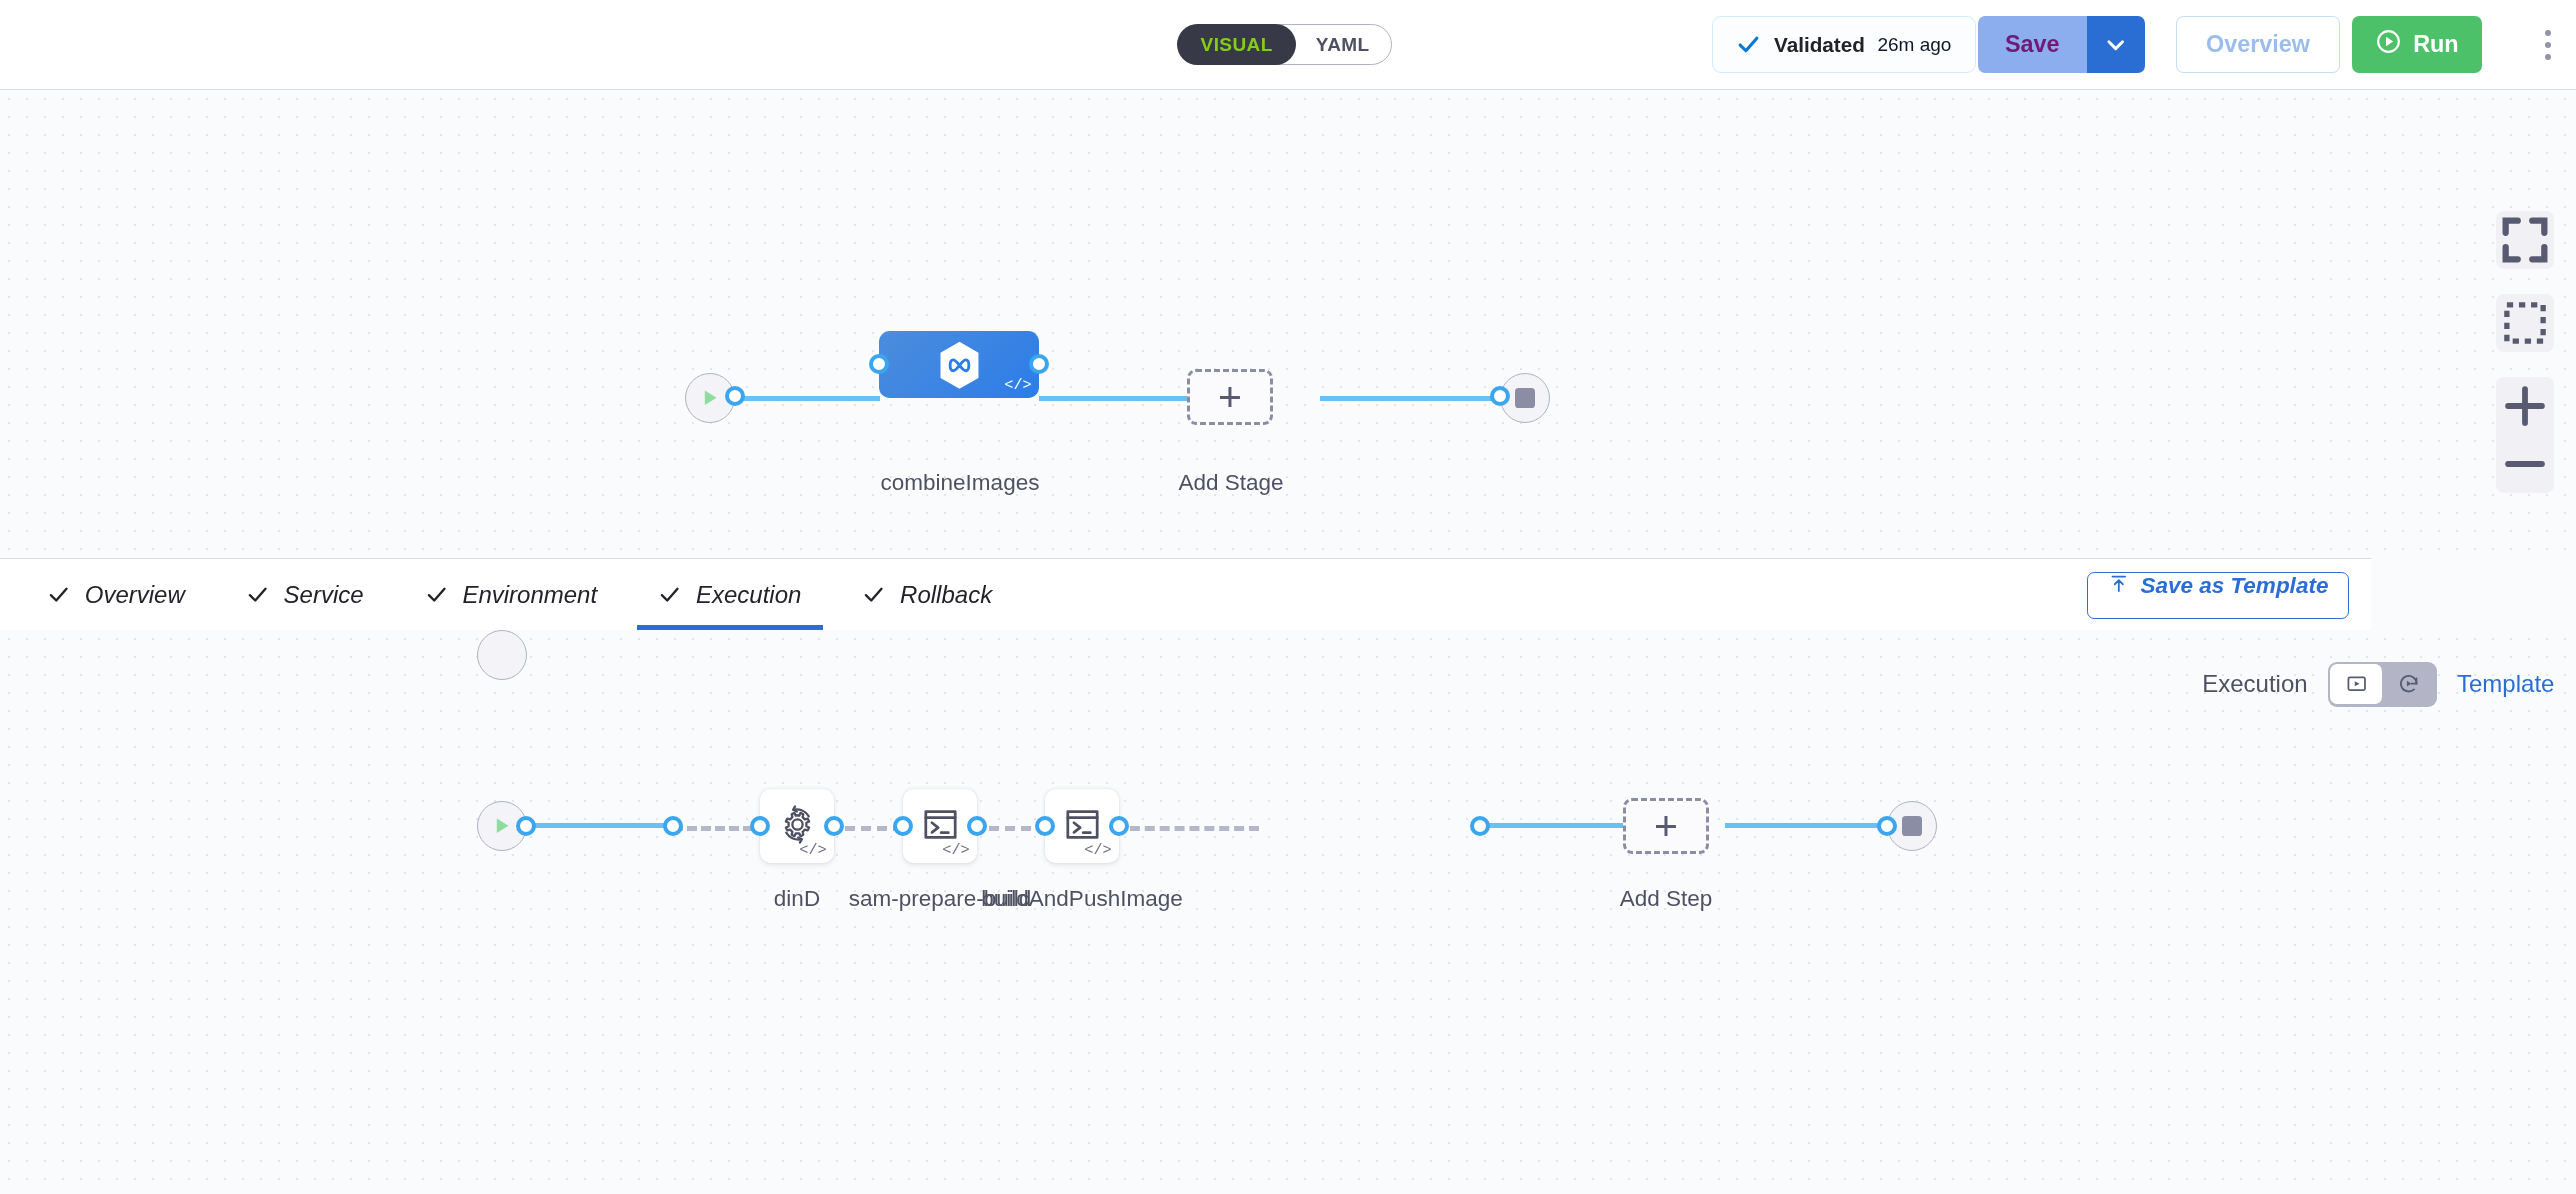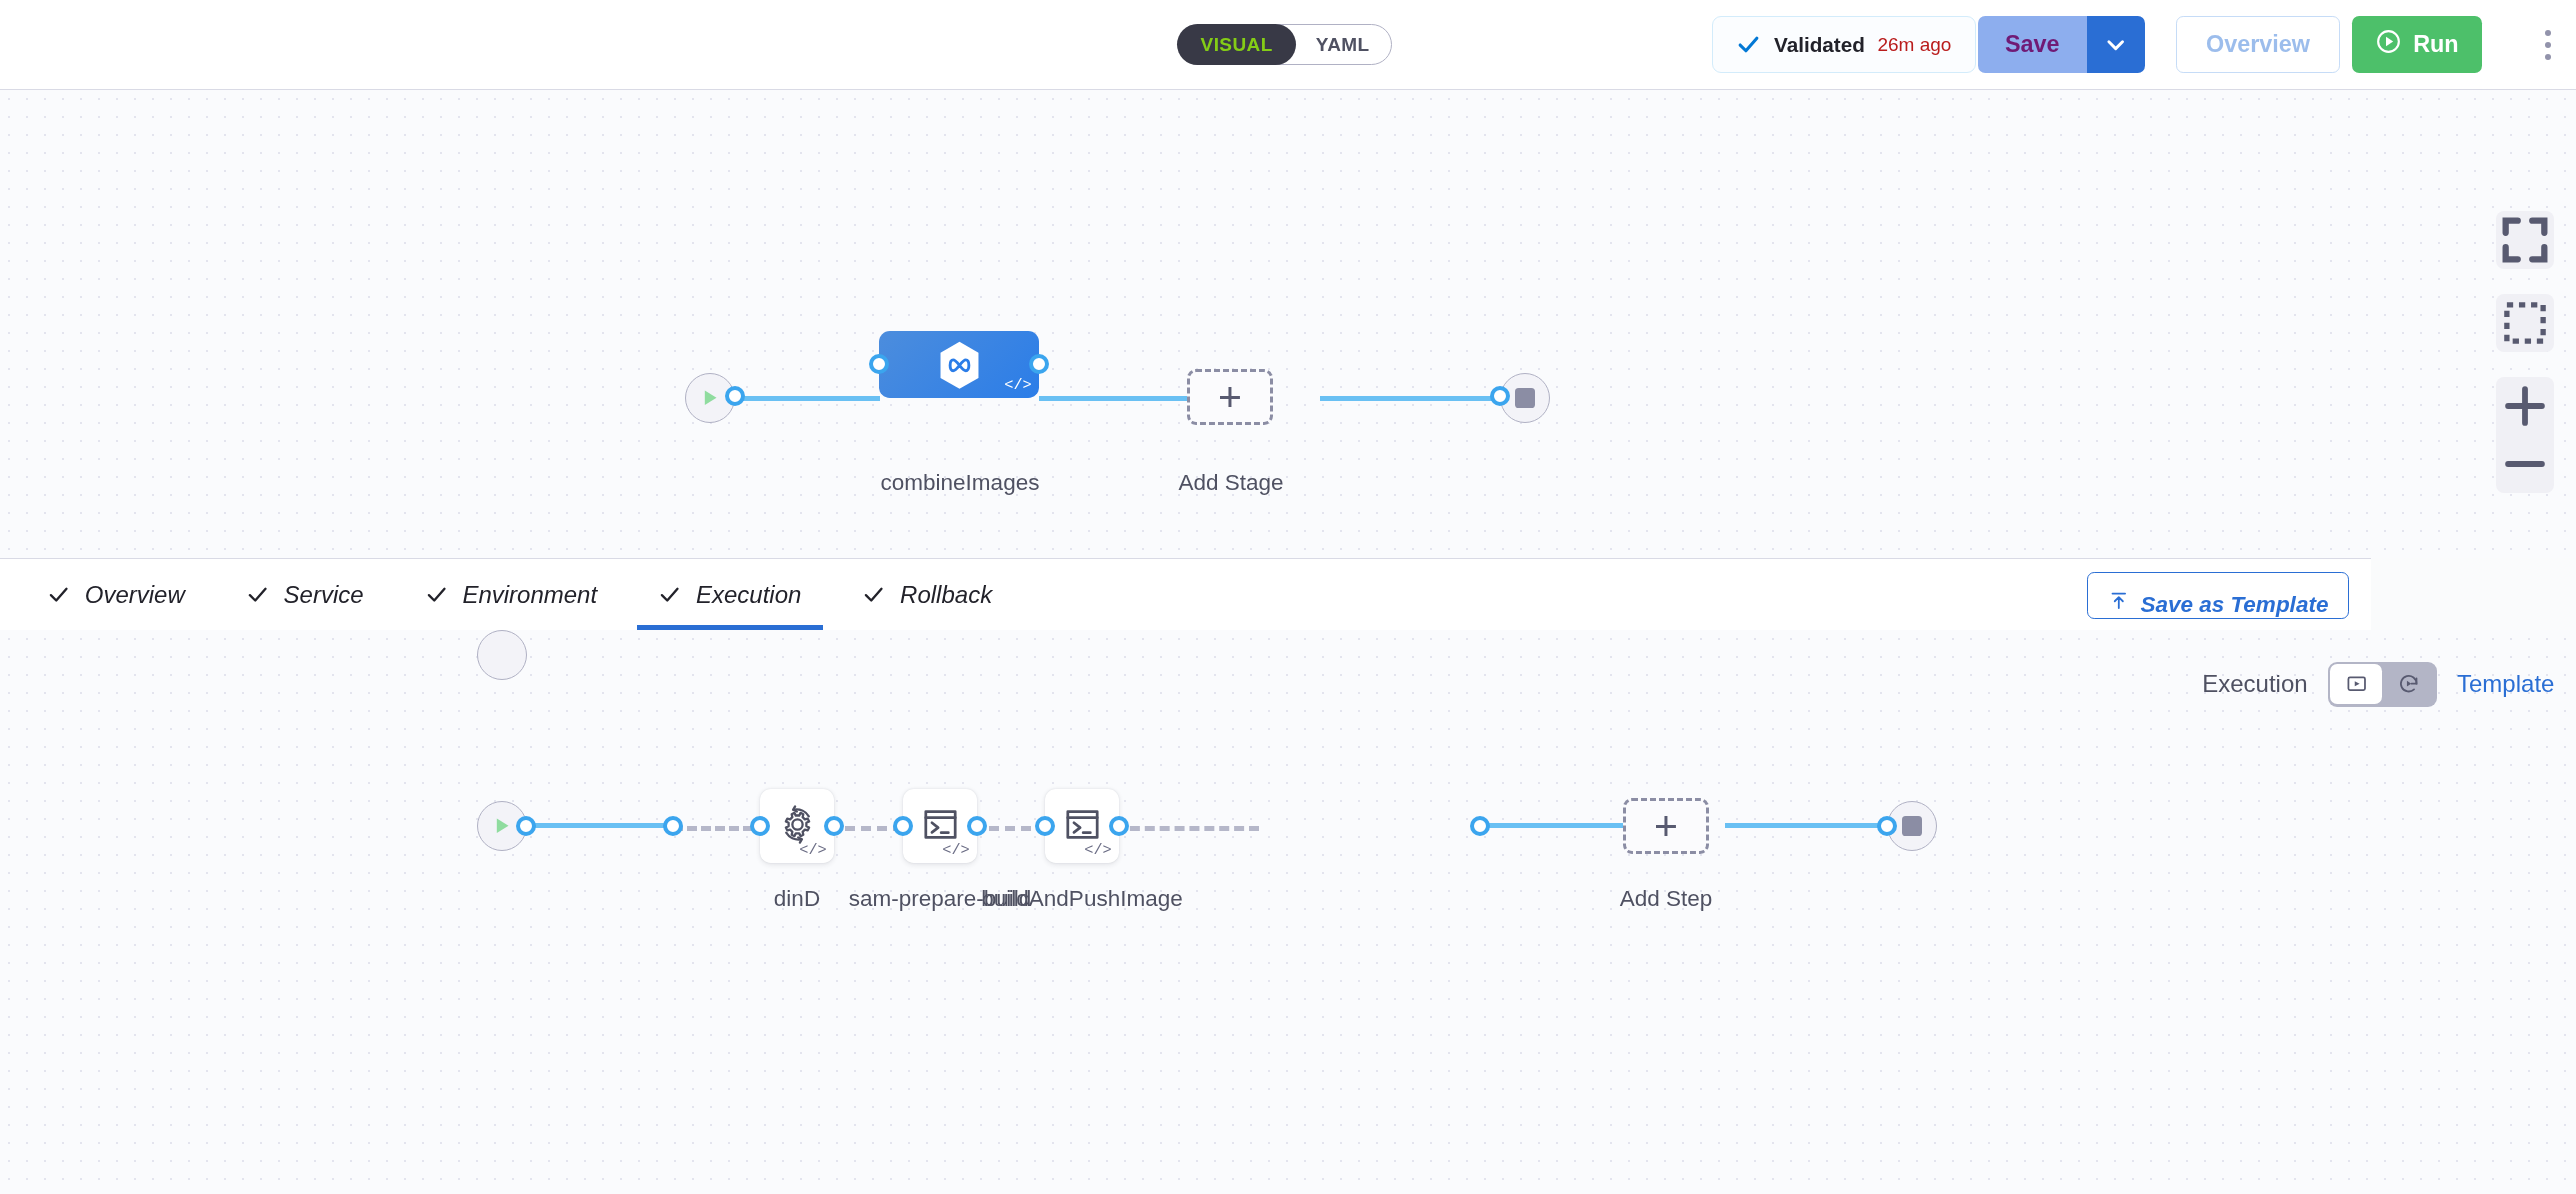--- a/index.html
+++ b/index.html
@@ -46,21 +46,21 @@
   
   .validated-pill {
     position: absolute; left: 1712px; top: 16px;
     height: 57px; padding: 0 23.4px;
     display: flex; align-items: center; gap: 12.6px;
     border: 1.8px solid #d3ecfb; border-radius: 9px;
     background: #fbfdff;
   }
   .validated-check { width: 25px; height: 25px; color: #0278d5; }
   .validated-label { font-size: 20.7px; font-weight: bold; color: #22222a; }
-  .validated-time { font-size: 19px; color: #b91c1c; }
+  .validated-time { font-size: 19px; color: #0f172a; }
 
   
   .save-btn {
     position: absolute; left: 1978px; top: 16px;
     height: 57px; display: flex; border-radius: 7.2px; overflow: hidden;
   }
   .save-main {
     background: #8daeee; color: #701a75;
     font-size: 23.4px; font-weight: bold;
     padding: 0 27px; display: flex; align-items: center;
@@ -184,21 +184,21 @@
   }
   .tab .chk { width: 23.4px; height: 23.4px; color: #22222a; }
   .tab.active { color: #22222a; }
   .tab.active::after {
     content: ""; position: absolute; left: -21.6px; right: -21.6px; bottom: 0;
     height: 5.4px; background: #2a6ed4;
   }
   .sat-btn {
     position: absolute; right: 21.6px; top: 12.6px;
     height: 47px; padding: 0 20px;
-    display: flex; align-items: flex-end; gap: 10.8px;
+    display: flex; align-items: flex-start; gap: 10.8px;
     border: 1.8px solid #2a6ed4; border-radius: 7.2px; background: #fff;
     font-size: 22.5px; font-weight: bold; color: #2a6ed4; cursor: pointer;
   }
   .sat-btn svg { width: 21.6px; height: 21.6px; }
 
   
   .exec-canvas {
     position: absolute; top: 630px; left: 0;
     width: 2576px; height: 565px;
   }

